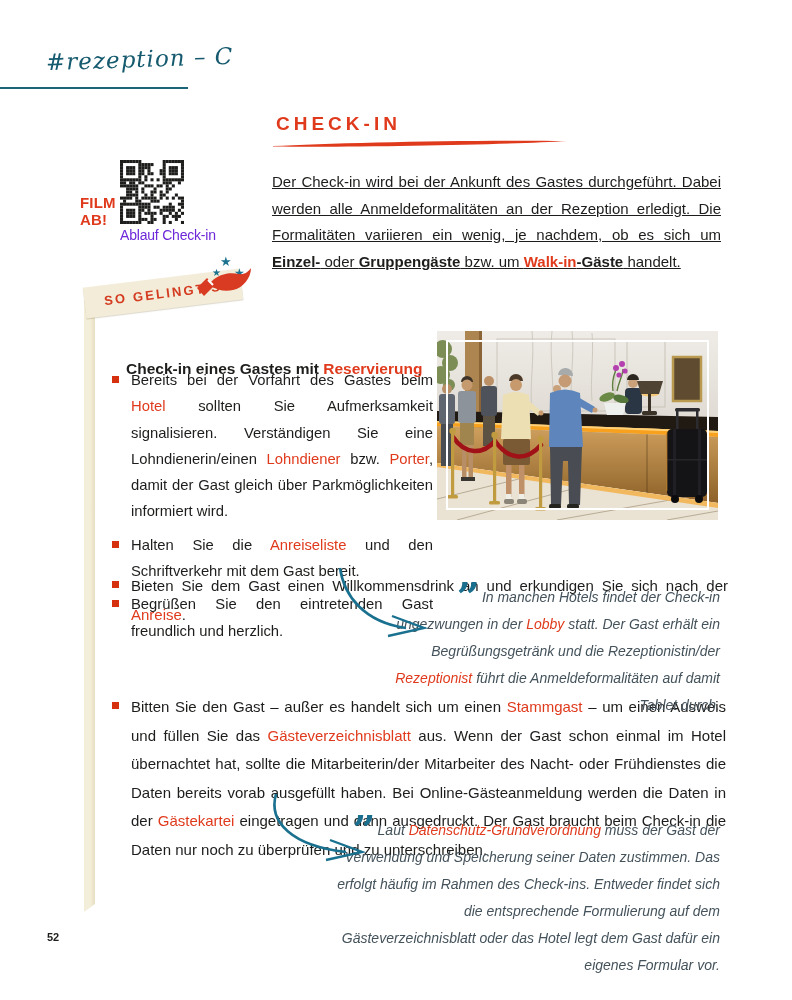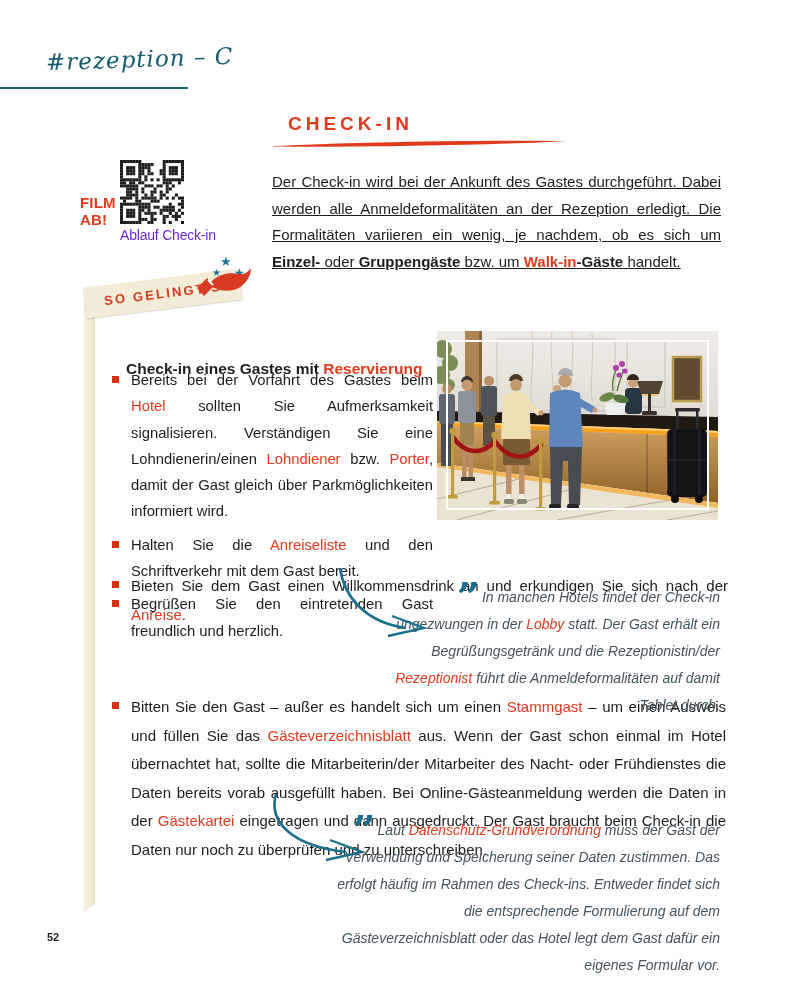--- a/index.html
+++ b/index.html
@@ -29,21 +29,21 @@
   .qr-box{position:absolute;left:120px;top:160px;width:64px;height:64px;background:#fff;}
   .qr-box svg{display:block;width:64px;height:64px;}
   .film-label{
     position:absolute;left:80px;top:194px;color:var(--red);
     font-weight:700;font-size:15px;line-height:17px;letter-spacing:.2px;
   }
   .qr-caption{position:absolute;left:80px;top:227px;font-size:14px;letter-spacing:-0.2px;color:#6d28d9;margin-left:40px;}
 
   
   .main-title{
-    position:absolute;left:288px;top:113px;font-size:19px;font-weight:700;
+    position:absolute;left:276px;top:113px;font-size:19px;font-weight:700;
     letter-spacing:4px;color:var(--red);
   }
   .title-swoosh{position:absolute;left:272px;top:139px;width:297px;height:10px;}
 
   .intro{
     position:absolute;left:272px;top:154px;width:449px;
     font-size:15px;line-height:26.5px;text-align:justify;text-decoration:underline;
   }
 
   

